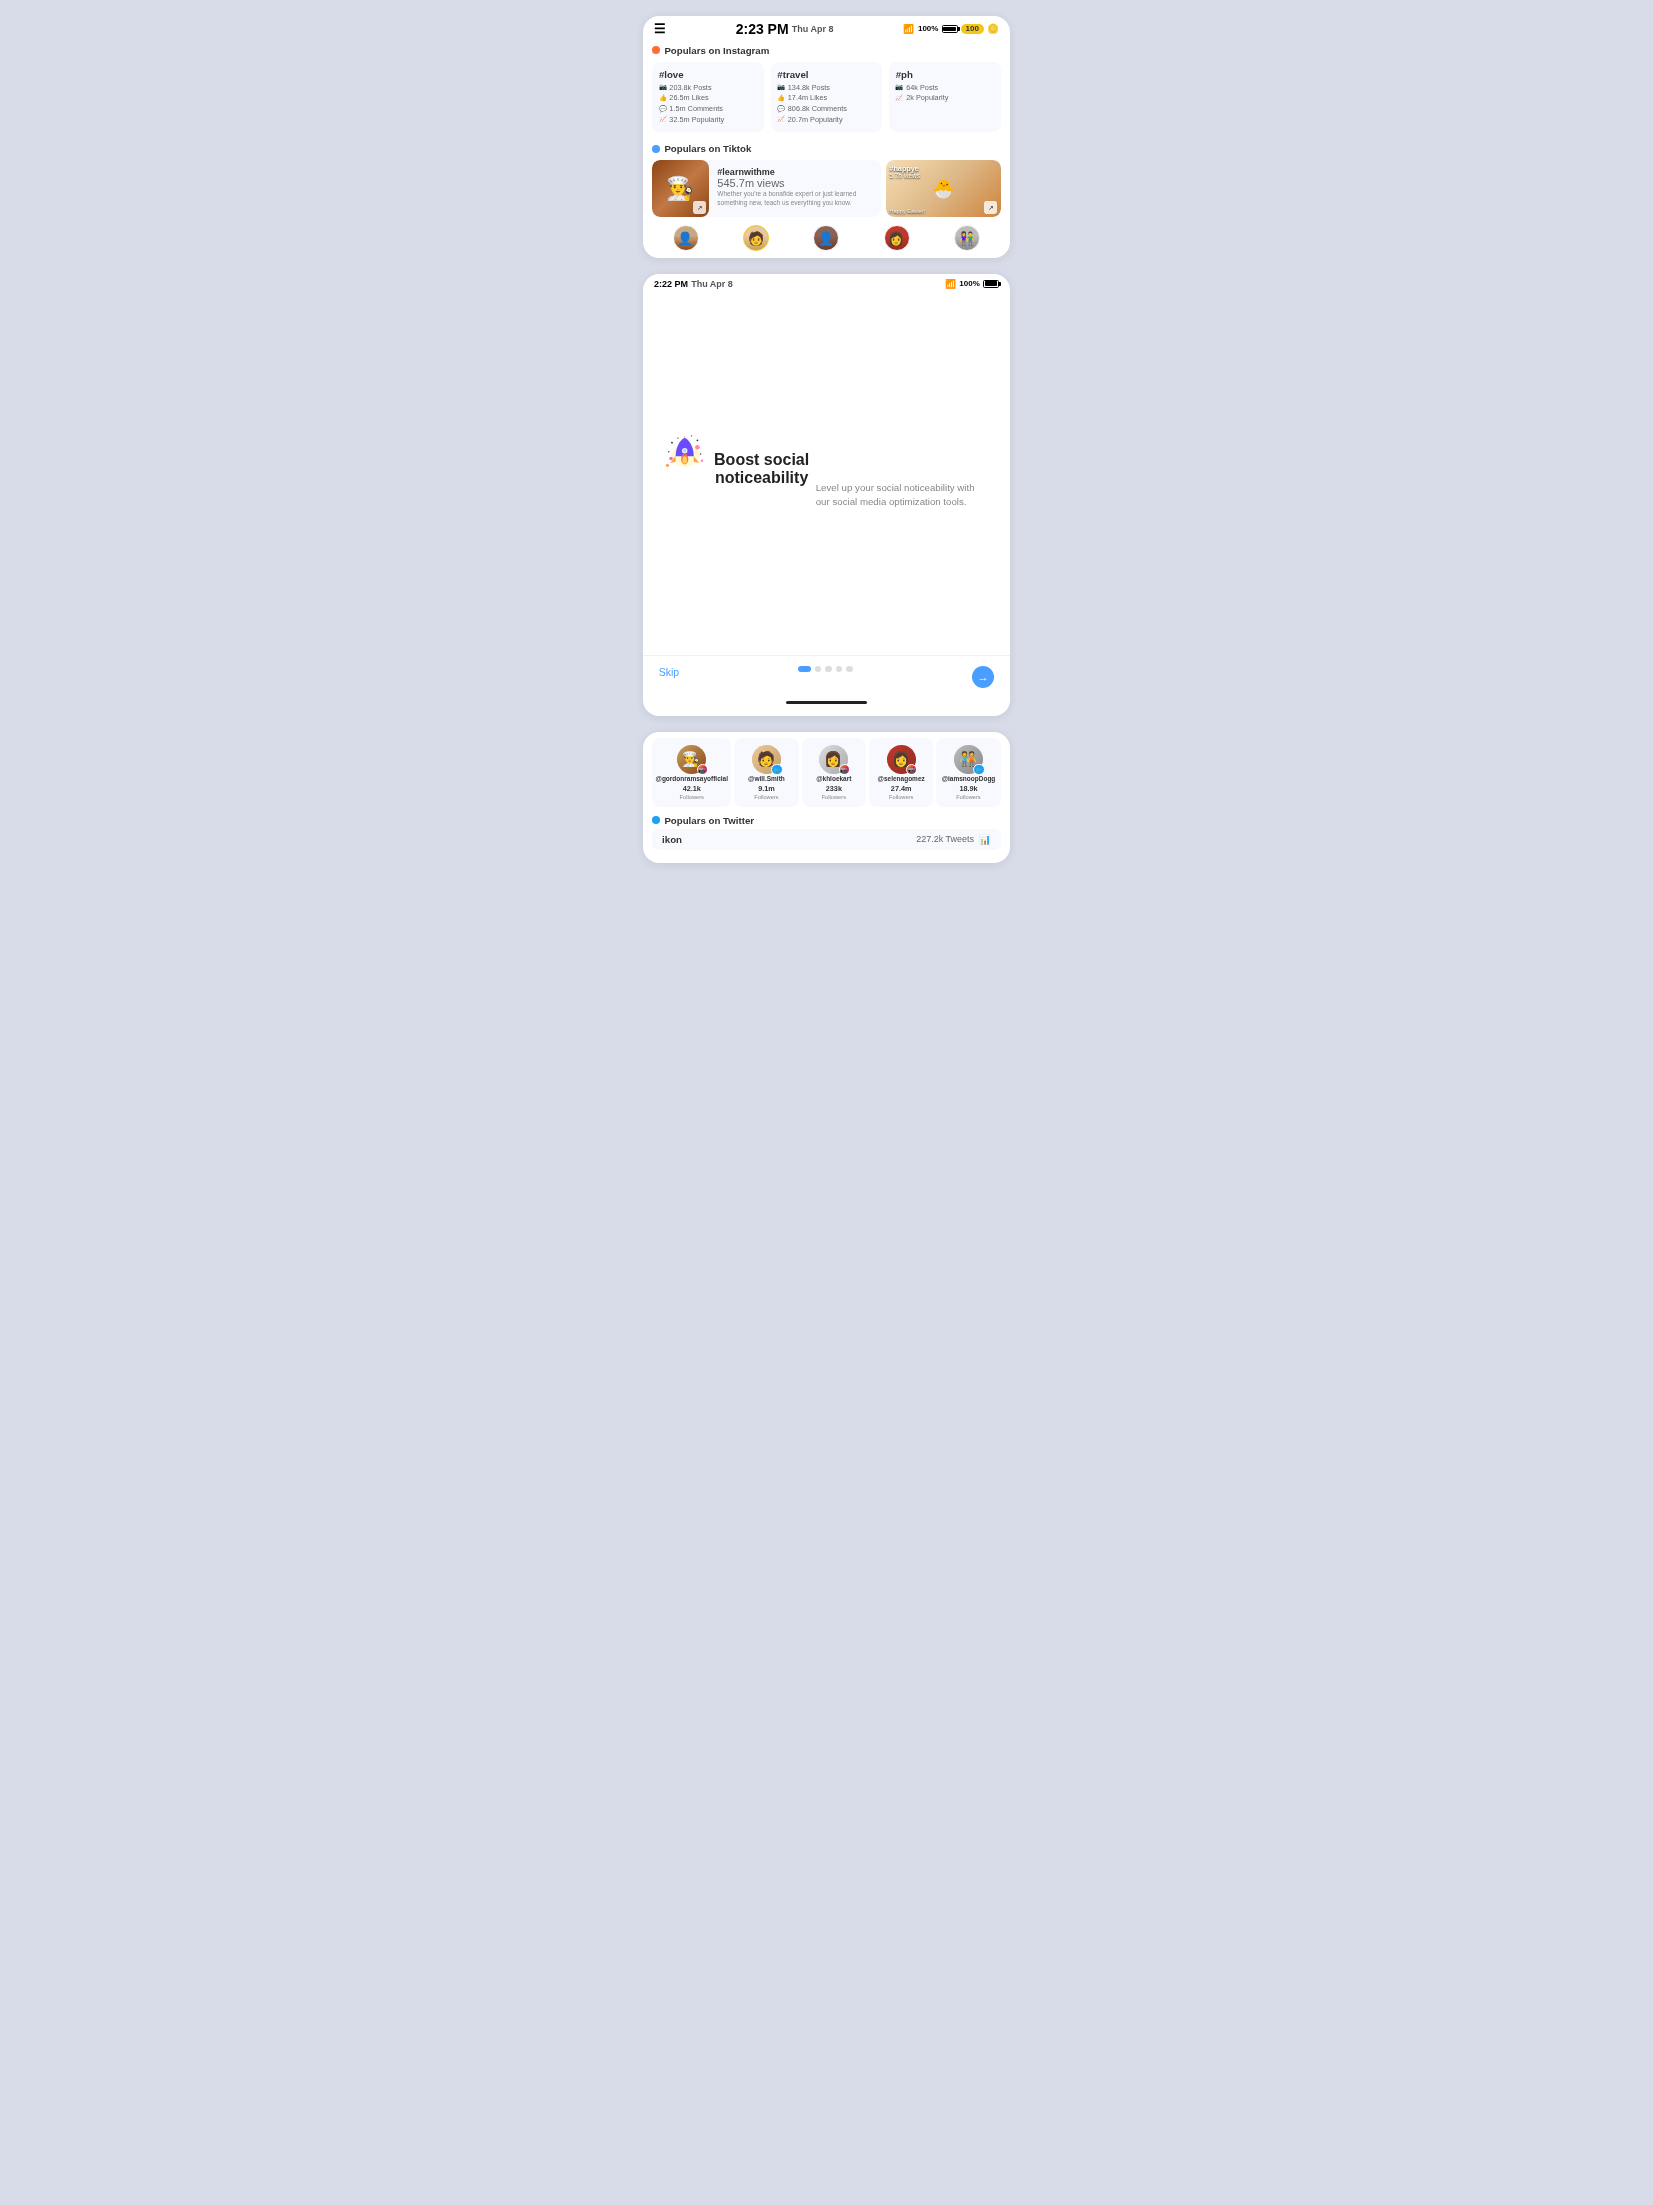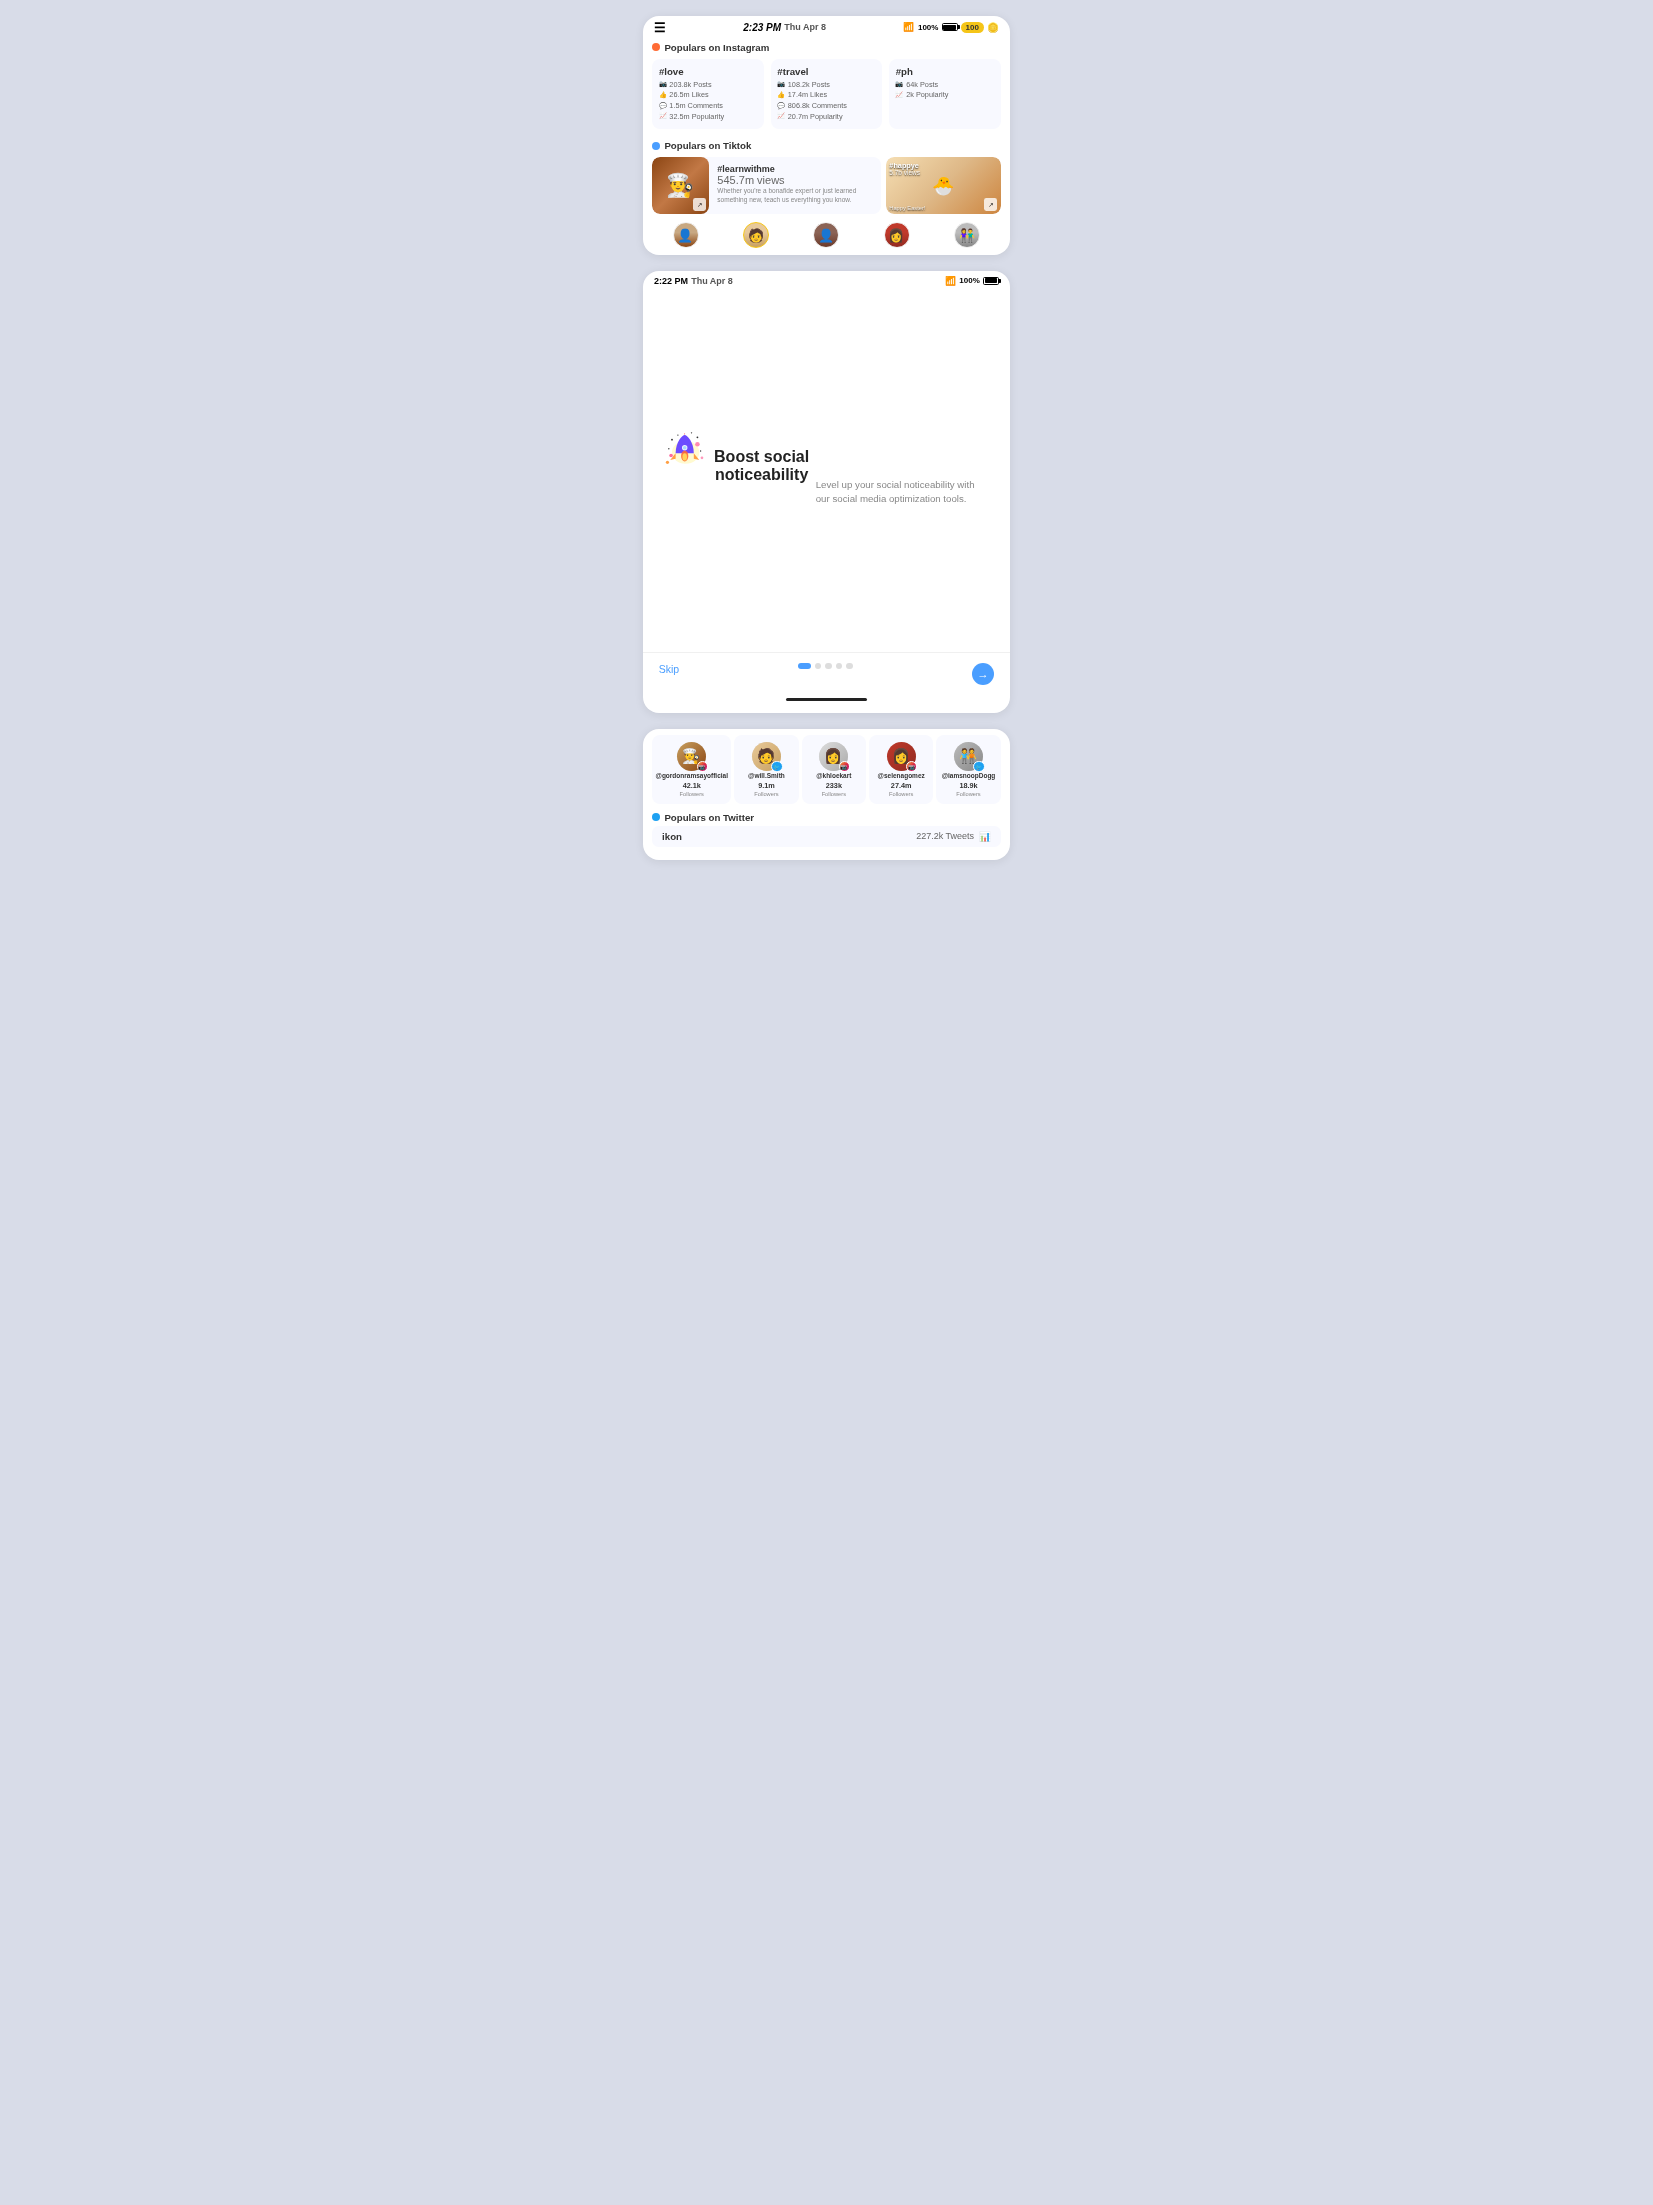--- a/index.html
+++ b/index.html
@@ -353,21 +353,21 @@
 </head>
 <body>
 
 <div class="phone-screen">
 
   <div class="status-bar">
     <div style="display:flex;align-items:center;gap:4.8px;">
       <span class="hamburger">☰</span>
     </div>
     <div style="display:flex;align-items:center;gap:3.2px;">
-      <span style="font-size:10px;font-weight:600;font-style:italic;">2:23 PM</span>
+      <span style="font-size:14px;font-weight:600;">2:23 PM</span>
       <span style="font-size:9px;color:#555;">Thu Apr 8</span>
     </div>
     <div class="status-bar-right">
       <span>📶</span>
       <span style="font-size:8px;">100%</span>
       <span class="battery-icon">
           <span class="battery-fill"></span>
         </span>
       <span class="coin-badge">100</span>
       <span style="font-size:9.7px;">🪙</span>
@@ -397,21 +397,21 @@
       <div class="hashtag-stat">
         <span class="stat-icon stat-green">📈</span>
         <span>32.5m Popularity</span>
       </div>
     </div>
 
     <div class="hashtag-card">
       <div class="hashtag-title">#travel</div>
       <div class="hashtag-stat">
         <span class="stat-icon stat-pink">📷</span>
-        <span>108.2k Posts</span>
+        <span>134.8k Posts</span>
       </div>
       <div class="hashtag-stat">
         <span class="stat-icon stat-blue">👍</span>
         <span>17.4m Likes</span>
       </div>
       <div class="hashtag-stat">
         <span class="stat-icon stat-red">💬</span>
         <span>806.8k Comments</span>
       </div>
       <div class="hashtag-stat">

